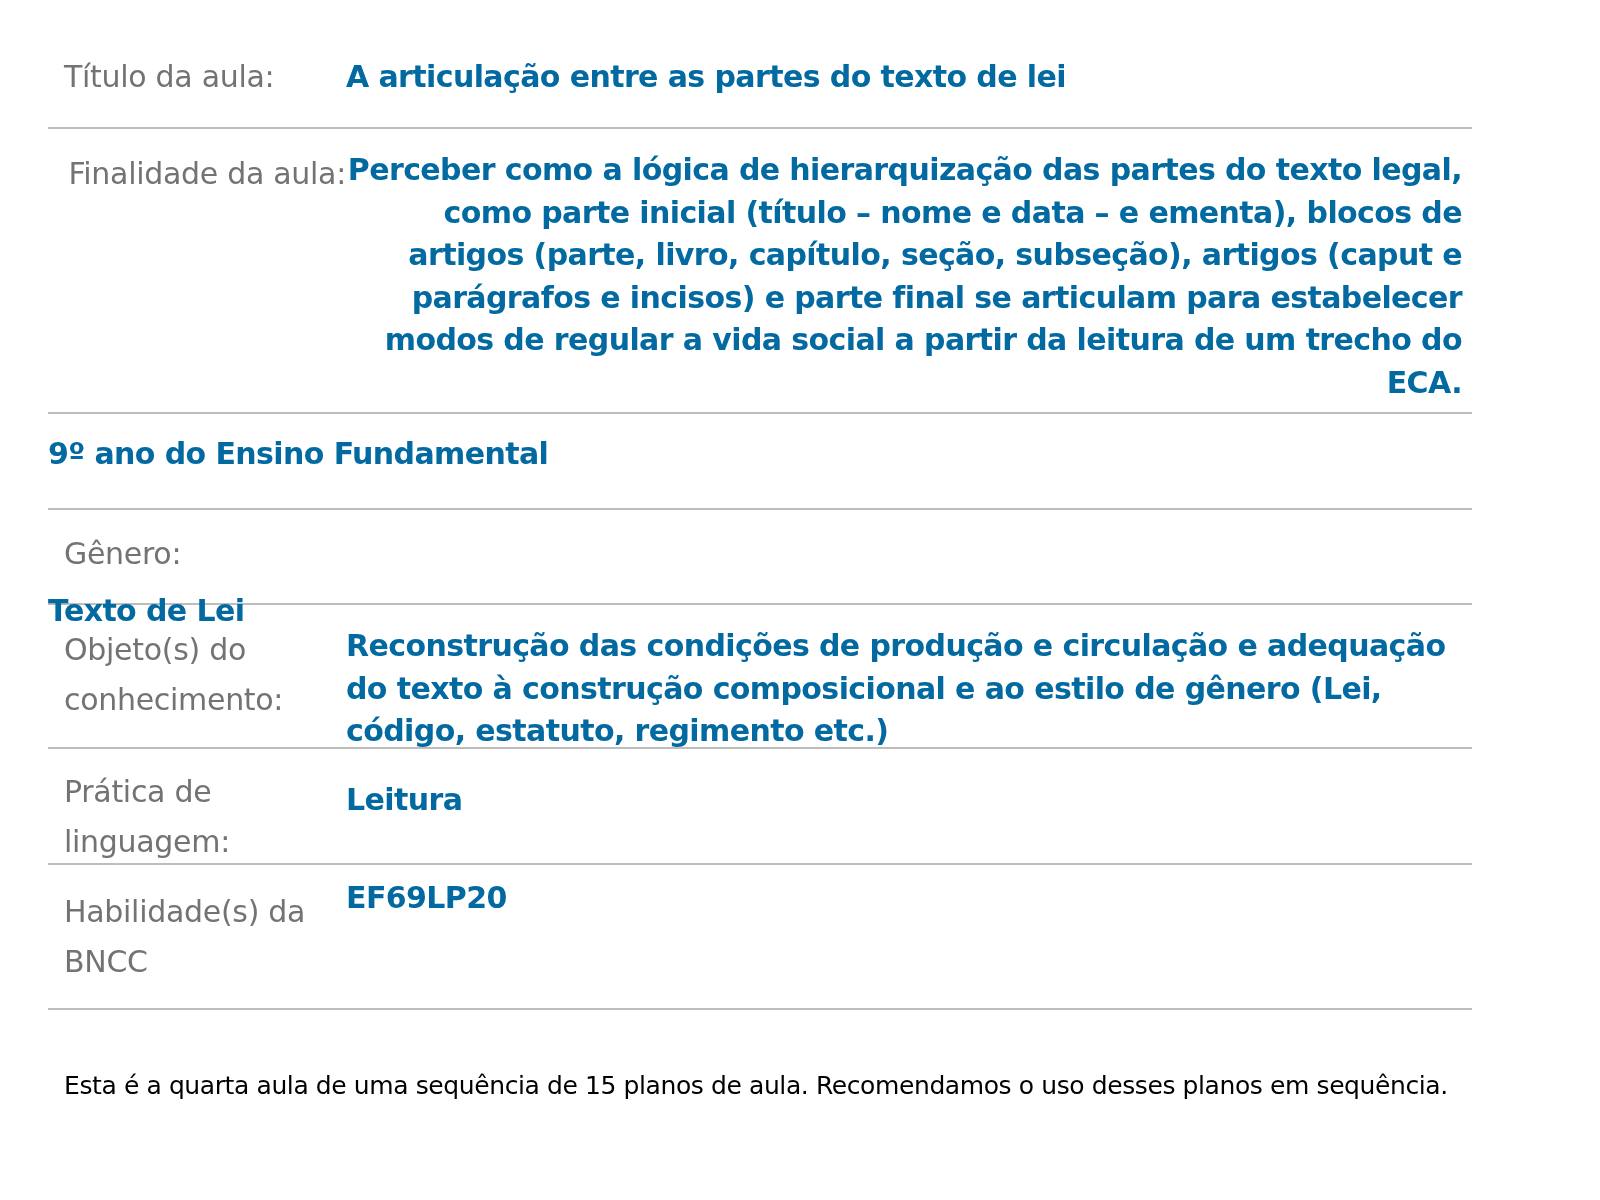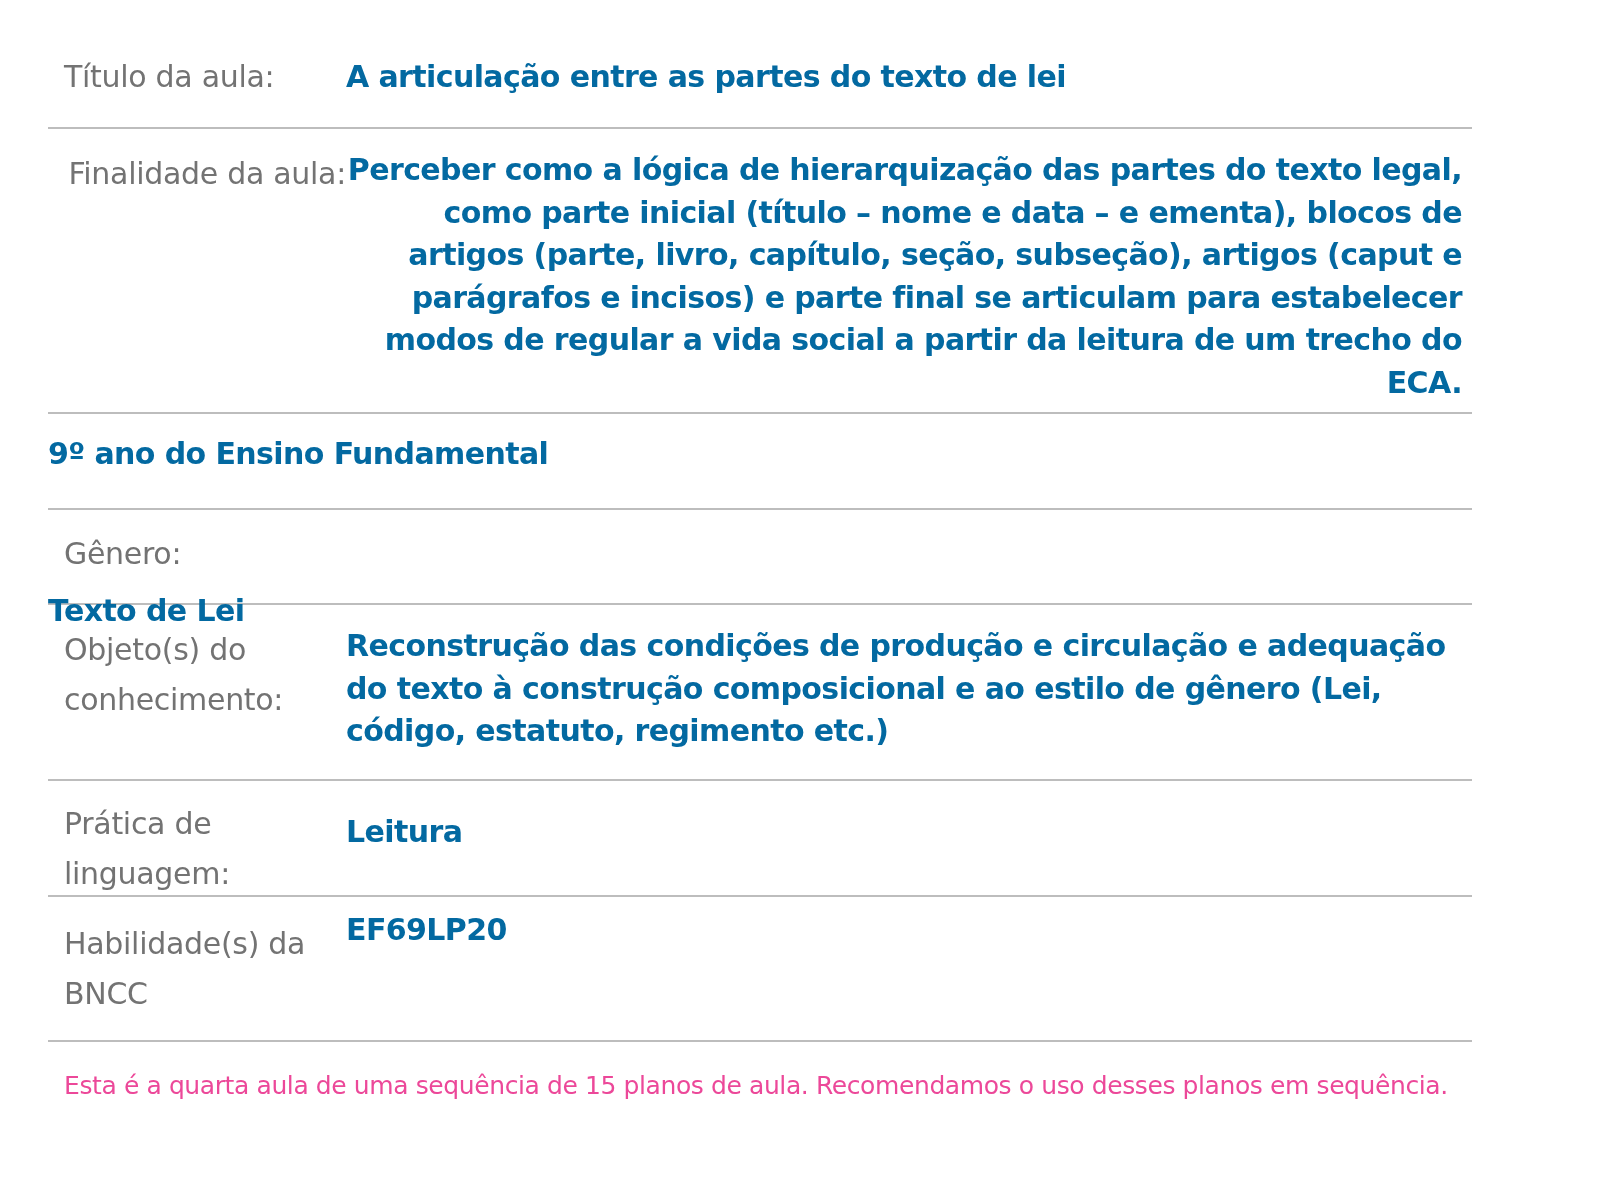--- a/index.html
+++ b/index.html
@@ -46,34 +46,34 @@
       padding-right: 10px;
     }
     .row.r0 { height: 101px; padding-top: 24px; }
     .row.r0 .value { line-height: 42px; margin-top: 4px; }
     .row.r1 { height: 285px; padding-top: 20px; text-align: right; }
     .row.r1 .value { margin-top: 0px; }
     .row.r2 { height: 96px; padding-top: 19px; }
     .row.r2 .value { }
     .row.r3 { height: 95px; padding-top: 19px; flex-direction: column; }
     .row.r3 .value { margin-top: 11px; }
-    .row.r4 { height: 176px; padding-top: 20px; }
+    .row.r4 { height: 144px; padding-top: 20px; }
     .row.r4 .value { margin-top: 0px; }
     .row.r5 { height: 116px; padding-top: 18px; }
     .row.r5 .value { margin-top: 12px; }
     .row.r6 { height: 145px; padding-top: 22px; }
     .row.r6 .value { margin-top: -10px; }
     .footer {
       position: absolute;
       left: 64px;
       top: 1066px;
       width: 1400px;
       font-size: 25px;
       line-height: 40px;
-      color: #ec4899;
+      color: #000000;
       letter-spacing: -0.4px;
     }
   </style>
 </head>
 <body>
 
 <div class="table">
   <div class="row r0">
     <div class="label">Título da aula:</div>
     <div class="value">A articulação entre as partes do texto de lei</div>

